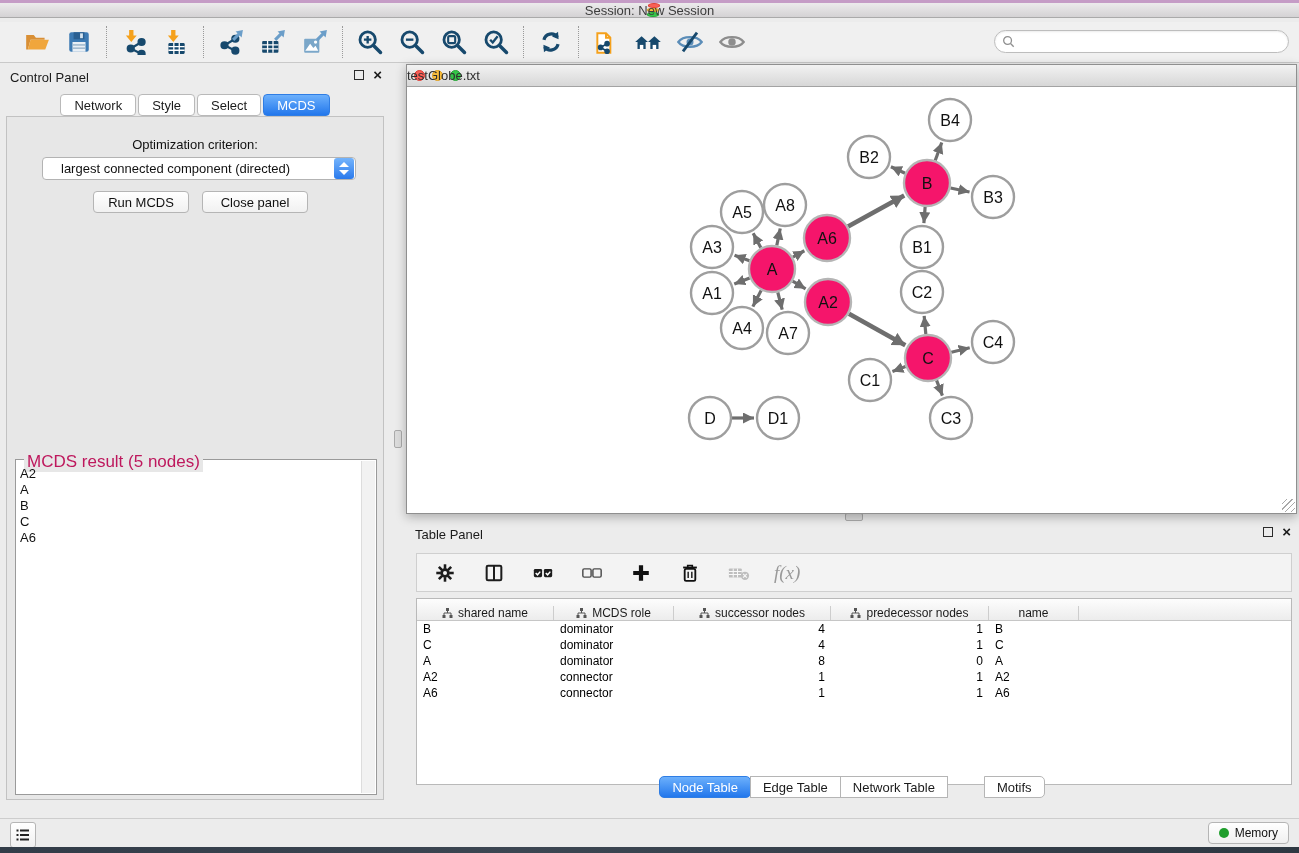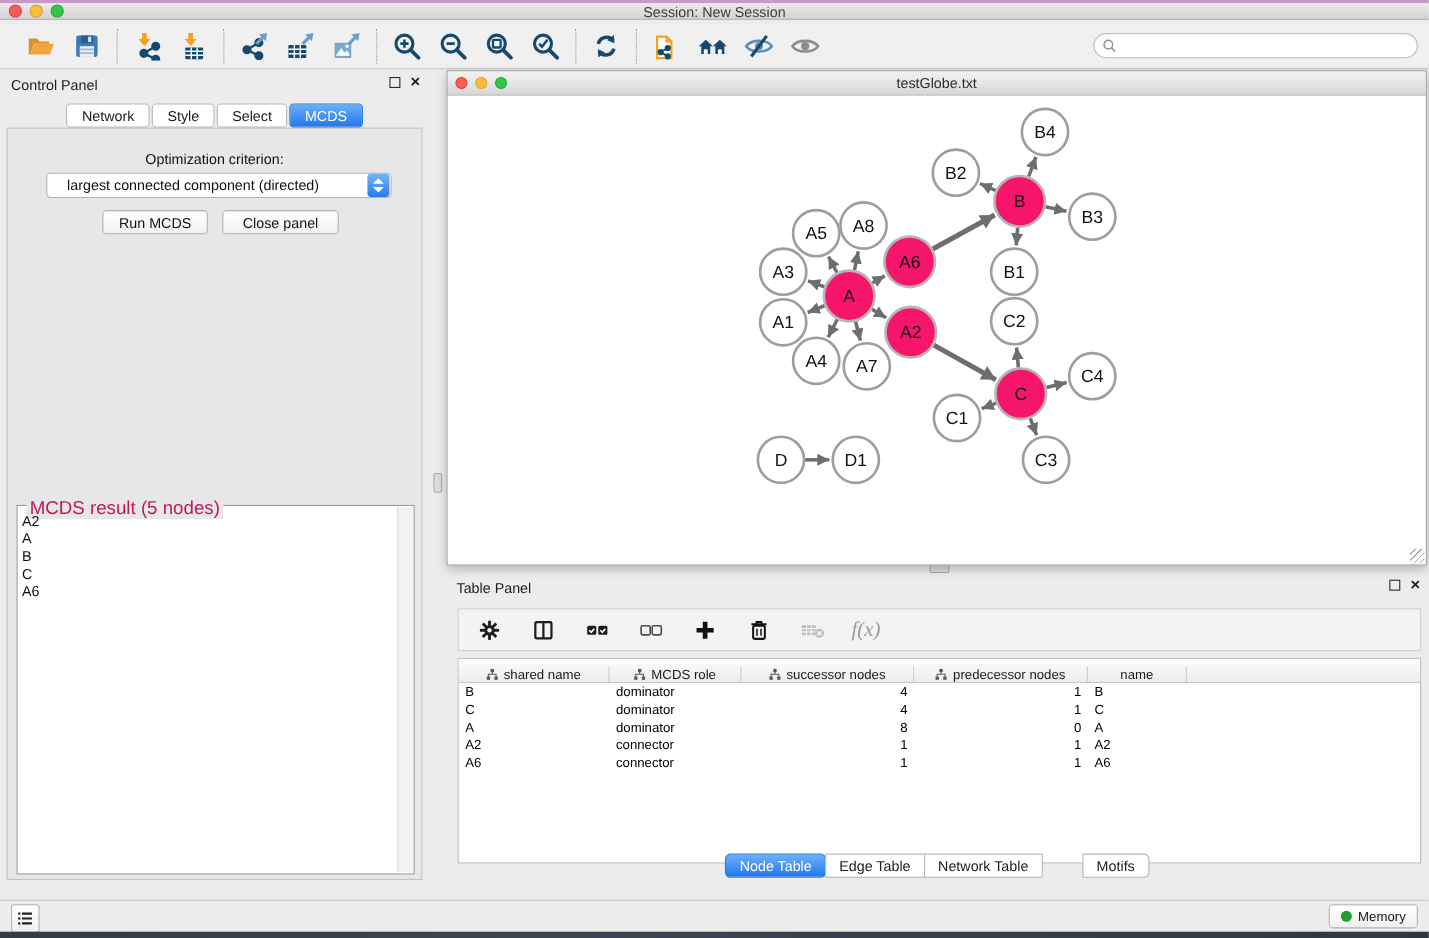--- a/index.html
+++ b/index.html
@@ -4,21 +4,21 @@
 <style>
   * { margin:0; padding:0; box-sizing:border-box; }
   html,body { width:1299px; height:853px; overflow:hidden; }
   body { font-family:"Liberation Sans", sans-serif; background:#ececec; position:relative; }
   #root { position:absolute; inset:0; }
 
   
   #desktop-top { position:absolute; left:0; top:0; width:1299px; height:3px; background:#c59cc6; }
   #titlebar { position:absolute; left:0; top:3px; width:1299px; height:15px;
     background:linear-gradient(#ecebec,#d4d2d4); border-bottom:1px solid #aaa;
-    display:flex; align-items:center; }
+    display:flex; align-items:center;flex-direction:column; }
   .tl { width:12px; height:12px; border-radius:50%; margin-left:7px; }
   .tl.red { background:#f95f57; border:1px solid #de3e36; margin-left:8px; }
   .tl.yel { background:#fbbe3c; border:1px solid #dfa023; }
   .tl.grn { background:#35c649; border:1px solid #24a534; }
   #titlebar .title { position:absolute; left:0; right:0; text-align:center; font-size:13px; color:#3c3c3c; }
 
   #toolbar { position:absolute; left:0; top:22px; width:1299px; height:41px; background:#f0f0f0;
     border-bottom:1px solid #c9c9c9; display:flex; align-items:center; padding-left:10px; }
   .tb-group { display:flex; align-items:center; gap:14px; padding:0 13px; }
   .tb-sep { width:0; height:32px; border-left:1px dotted #9a9a9a; }
@@ -66,21 +66,21 @@
   
   .split-v { position:absolute; left:394px; top:430px; width:8px; height:18px; background:#dcdcdc; border:1px solid #aaa; border-radius:2px; }
   .split-h { position:absolute; left:845px; top:513px; width:18px; height:8px; background:#dcdcdc; border:1px solid #aaa; border-radius:2px; }
 
   
   #net-window { position:absolute; left:406px; top:64px; width:891px; height:450px;
     border:1px solid #8f8f8f; background:#fff; box-shadow:0 3px 10px rgba(0,0,0,.28); }
   #net-titlebar { position:absolute; left:0; top:0; right:0; height:22px;
     background:linear-gradient(#f2f2f2,#d7d7d7); border-bottom:1px solid #a3a3a3; display:flex; align-items:center; }
   .tl-s { width:11px; height:11px; border-radius:50%; margin-left:7px; }
-  #net-titlebar .title { position:absolute; left:0; right:0; text-align:center; font-size:13px; color:#2e2e2e; }
+  #net-titlebar .title { position:absolute; left:0; right:0; text-align:left; font-size:13px; color:#2e2e2e; }
   #net-canvas { position:absolute; left:0; top:22px; right:0; bottom:0; background:#fff; overflow:hidden; }
   #resize-grip { position:absolute; right:1px; bottom:1px; width:13px; height:13px;
     background:repeating-linear-gradient(135deg, transparent 0 3px, #a9a9a9 3px 4px); }
 
   
   #table-panel { position:absolute; left:405px; top:520px; width:894px; height:296px; }
   #tp-toolbar { position:absolute; left:11px; top:33px; width:876px; height:39px; background:#f3f3f3;
     border:1px solid #cfcfcf; display:flex; align-items:center; gap:21px; padding-left:14px; }
   #tp-table { position:absolute; left:11px; top:78px; width:876px; height:187px; background:#fff;
     border:1px solid #b9b9b9; font-size:12px; }

